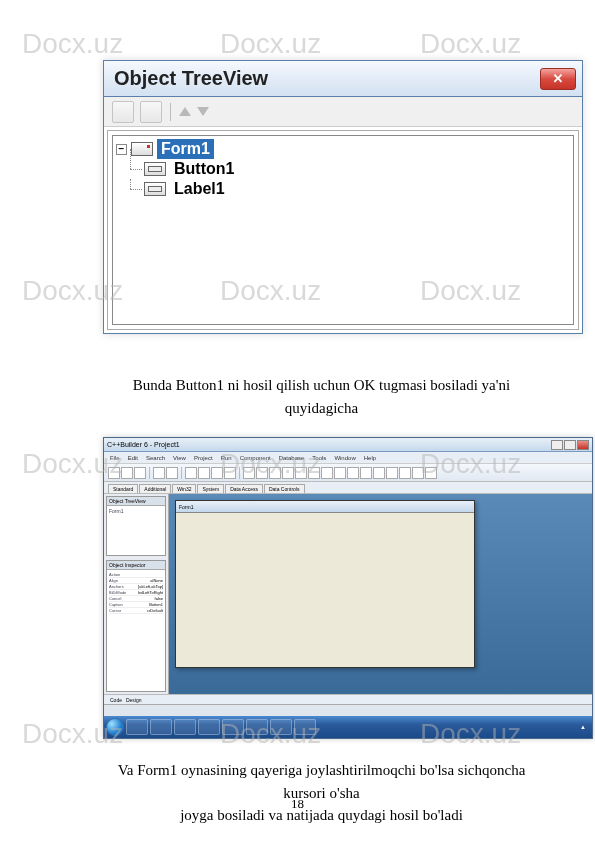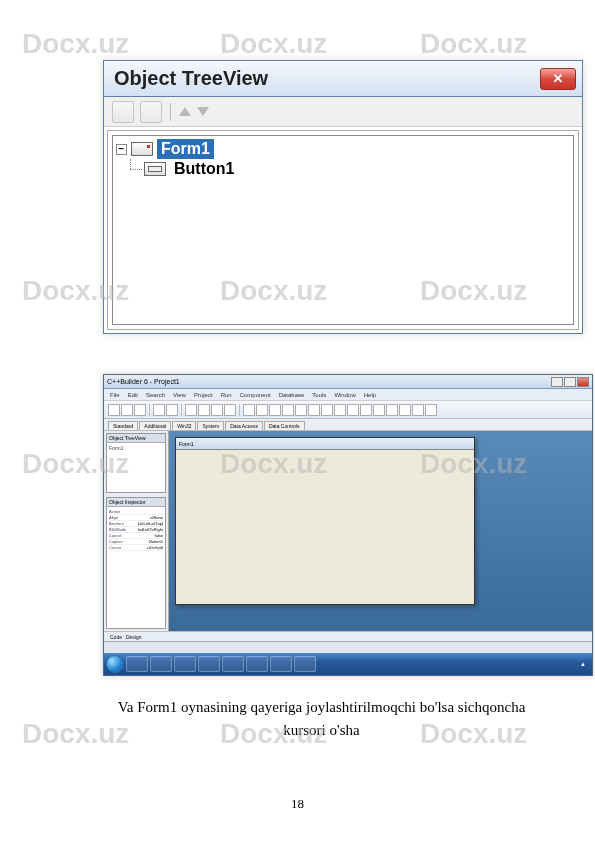--- a/index.html
+++ b/index.html
@@ -7,21 +7,21 @@
       width: 595px;
       height: 842px;
       background: #fff;
       font-family: "Times New Roman", serif;
       position: relative;
       overflow: hidden;
     }
     .watermark {
       position: absolute;
       font-family: Arial, sans-serif;
-      font-weight: bold;
+      font-weight: normal;
       font-size: 28px;
       color: rgba(180, 180, 180, 0.5);
       pointer-events: none;
       z-index: 100;
       white-space: nowrap;
     }
     .wm-row1 { top: 28px; }
     .wm-row2 { top: 275px; }
     .wm-row3 { top: 448px; }
     .wm-row4 { top: 718px; }
@@ -406,24 +406,29 @@
       <div class="tree-inner">
         <div class="tree-item">
           <span class="tree-plusbox">−</span>
           <span class="tree-node-icon form"></span>
           <span class="tree-label selected">Form1</span>
         </div>
         <div class="tree-child">
           <span class="tree-node-icon component"></span>
           <span class="tree-label">Button1</span>
         </div>
+        <div class="tree-child">
+          <span class="tree-node-icon component"></span>
+          <span class="tree-label">Label1</span>
+        </div>
       </div>
     </div>
   </div>
 
+  <p class="body-text">Bunda Button1 ni hosil qilish uchun OK tugmasi bosiladi ya'ni quyidagicha</p>
 
   <div class="ide-window">
     <div class="ide-titlebar">
       <span>C++Builder 6 - Project1</span>
       <span class="spacer"></span>
       <div class="ide-winbtn"></div>
       <div class="ide-winbtn"></div>
       <div class="ide-winbtn close"></div>
     </div>
     <div class="ide-menubar">
@@ -537,17 +542,18 @@
       <div class="task-item"></div>
       <div class="task-item"></div>
       <div class="tray">
         <span>▲</span>
       </div>
     </div>
   </div>
 
   <p class="body-text">
     <span>Va Form1 oynasining qayeriga joylashtirilmoqchi bo'lsa sichqoncha kursori o'sha</span><br>
+    <span>joyga bosiladi va natijada quydagi hosil bo'ladi</span>
   </p>
 
 </div>
 
 <div class="page-number">18</div>
 
 </body></html>

